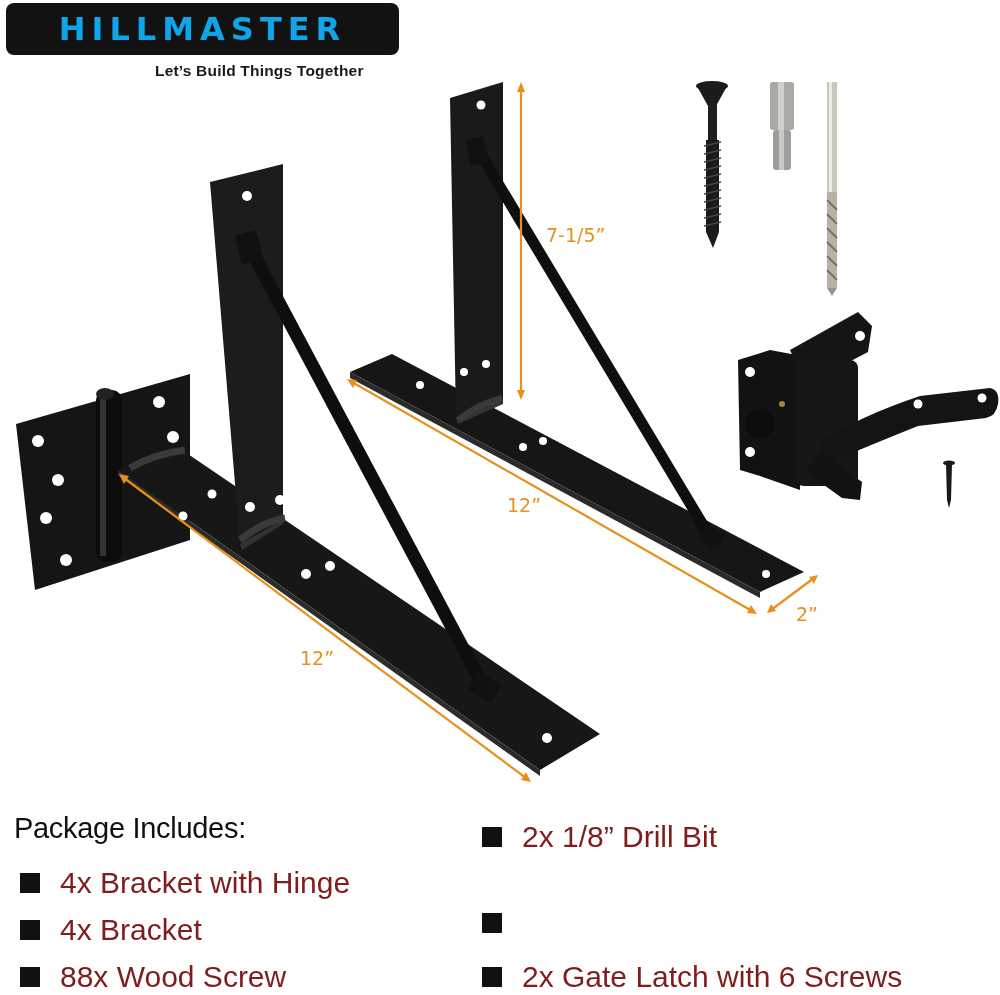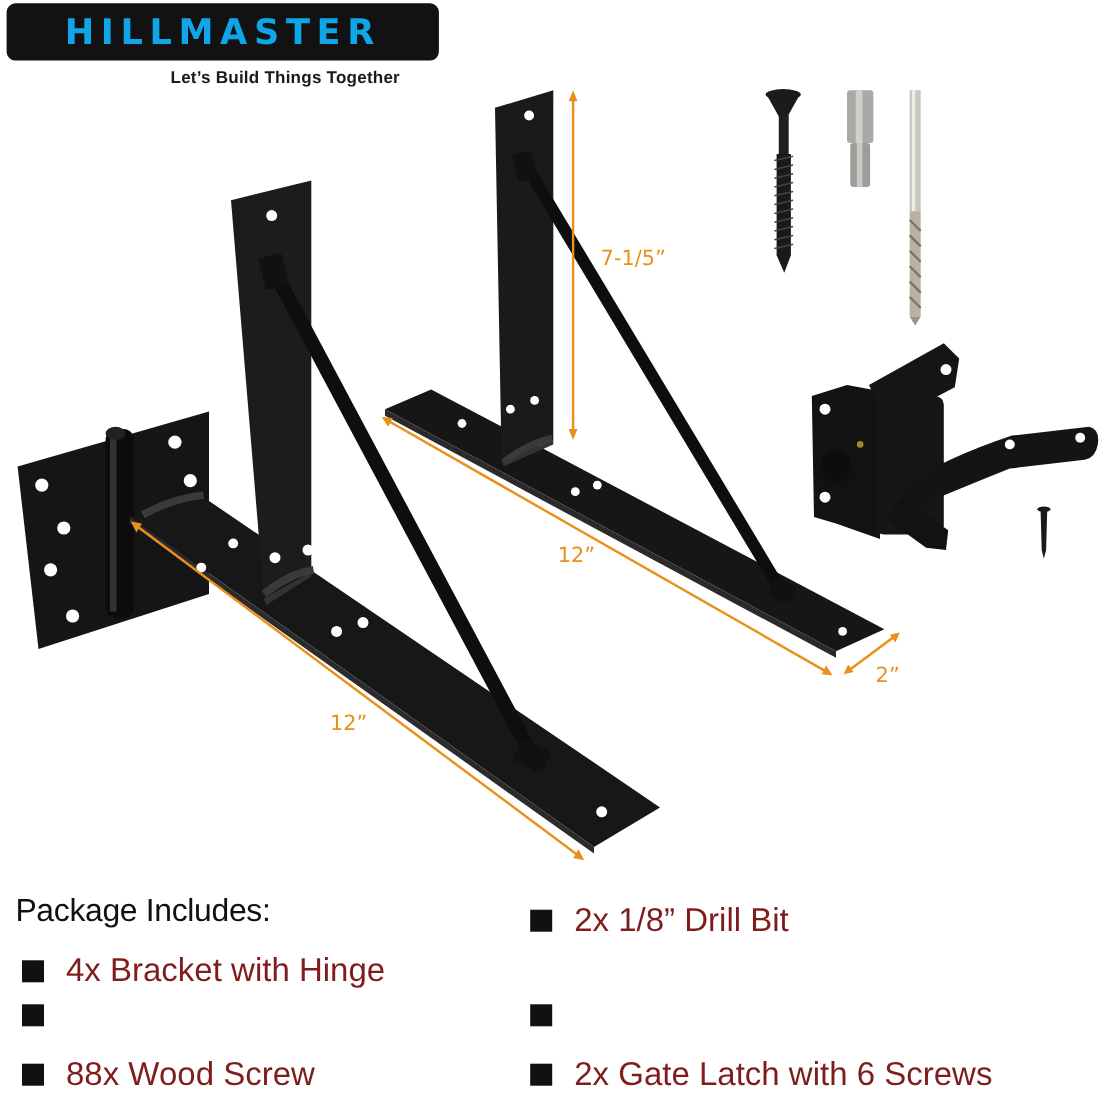--- a/index.html
+++ b/index.html
@@ -167,20 +167,21 @@
 <div class="dim" style="left:300px; top:647px;">12”</div>
 
 <div class="pkg-title">Package Includes:</div>
 
 <div class="item" style="left:20px; top:866px;">
   <span class="bullet"></span>
   <span>4x Bracket with Hinge</span>
 </div>
 <div class="item" style="left:20px; top:913px;">
   <span class="bullet"></span>
+  <span>4x Bracket</span>
 </div>
 <div class="item" style="left:20px; top:960px;">
   <span class="bullet"></span>
   <span>88x Wood Screw</span>
 </div>
 
 <div class="item" style="left:482px; top:820px;">
   <span class="bullet"></span>
   <span>2x 1/8” Drill Bit</span>
 </div>

